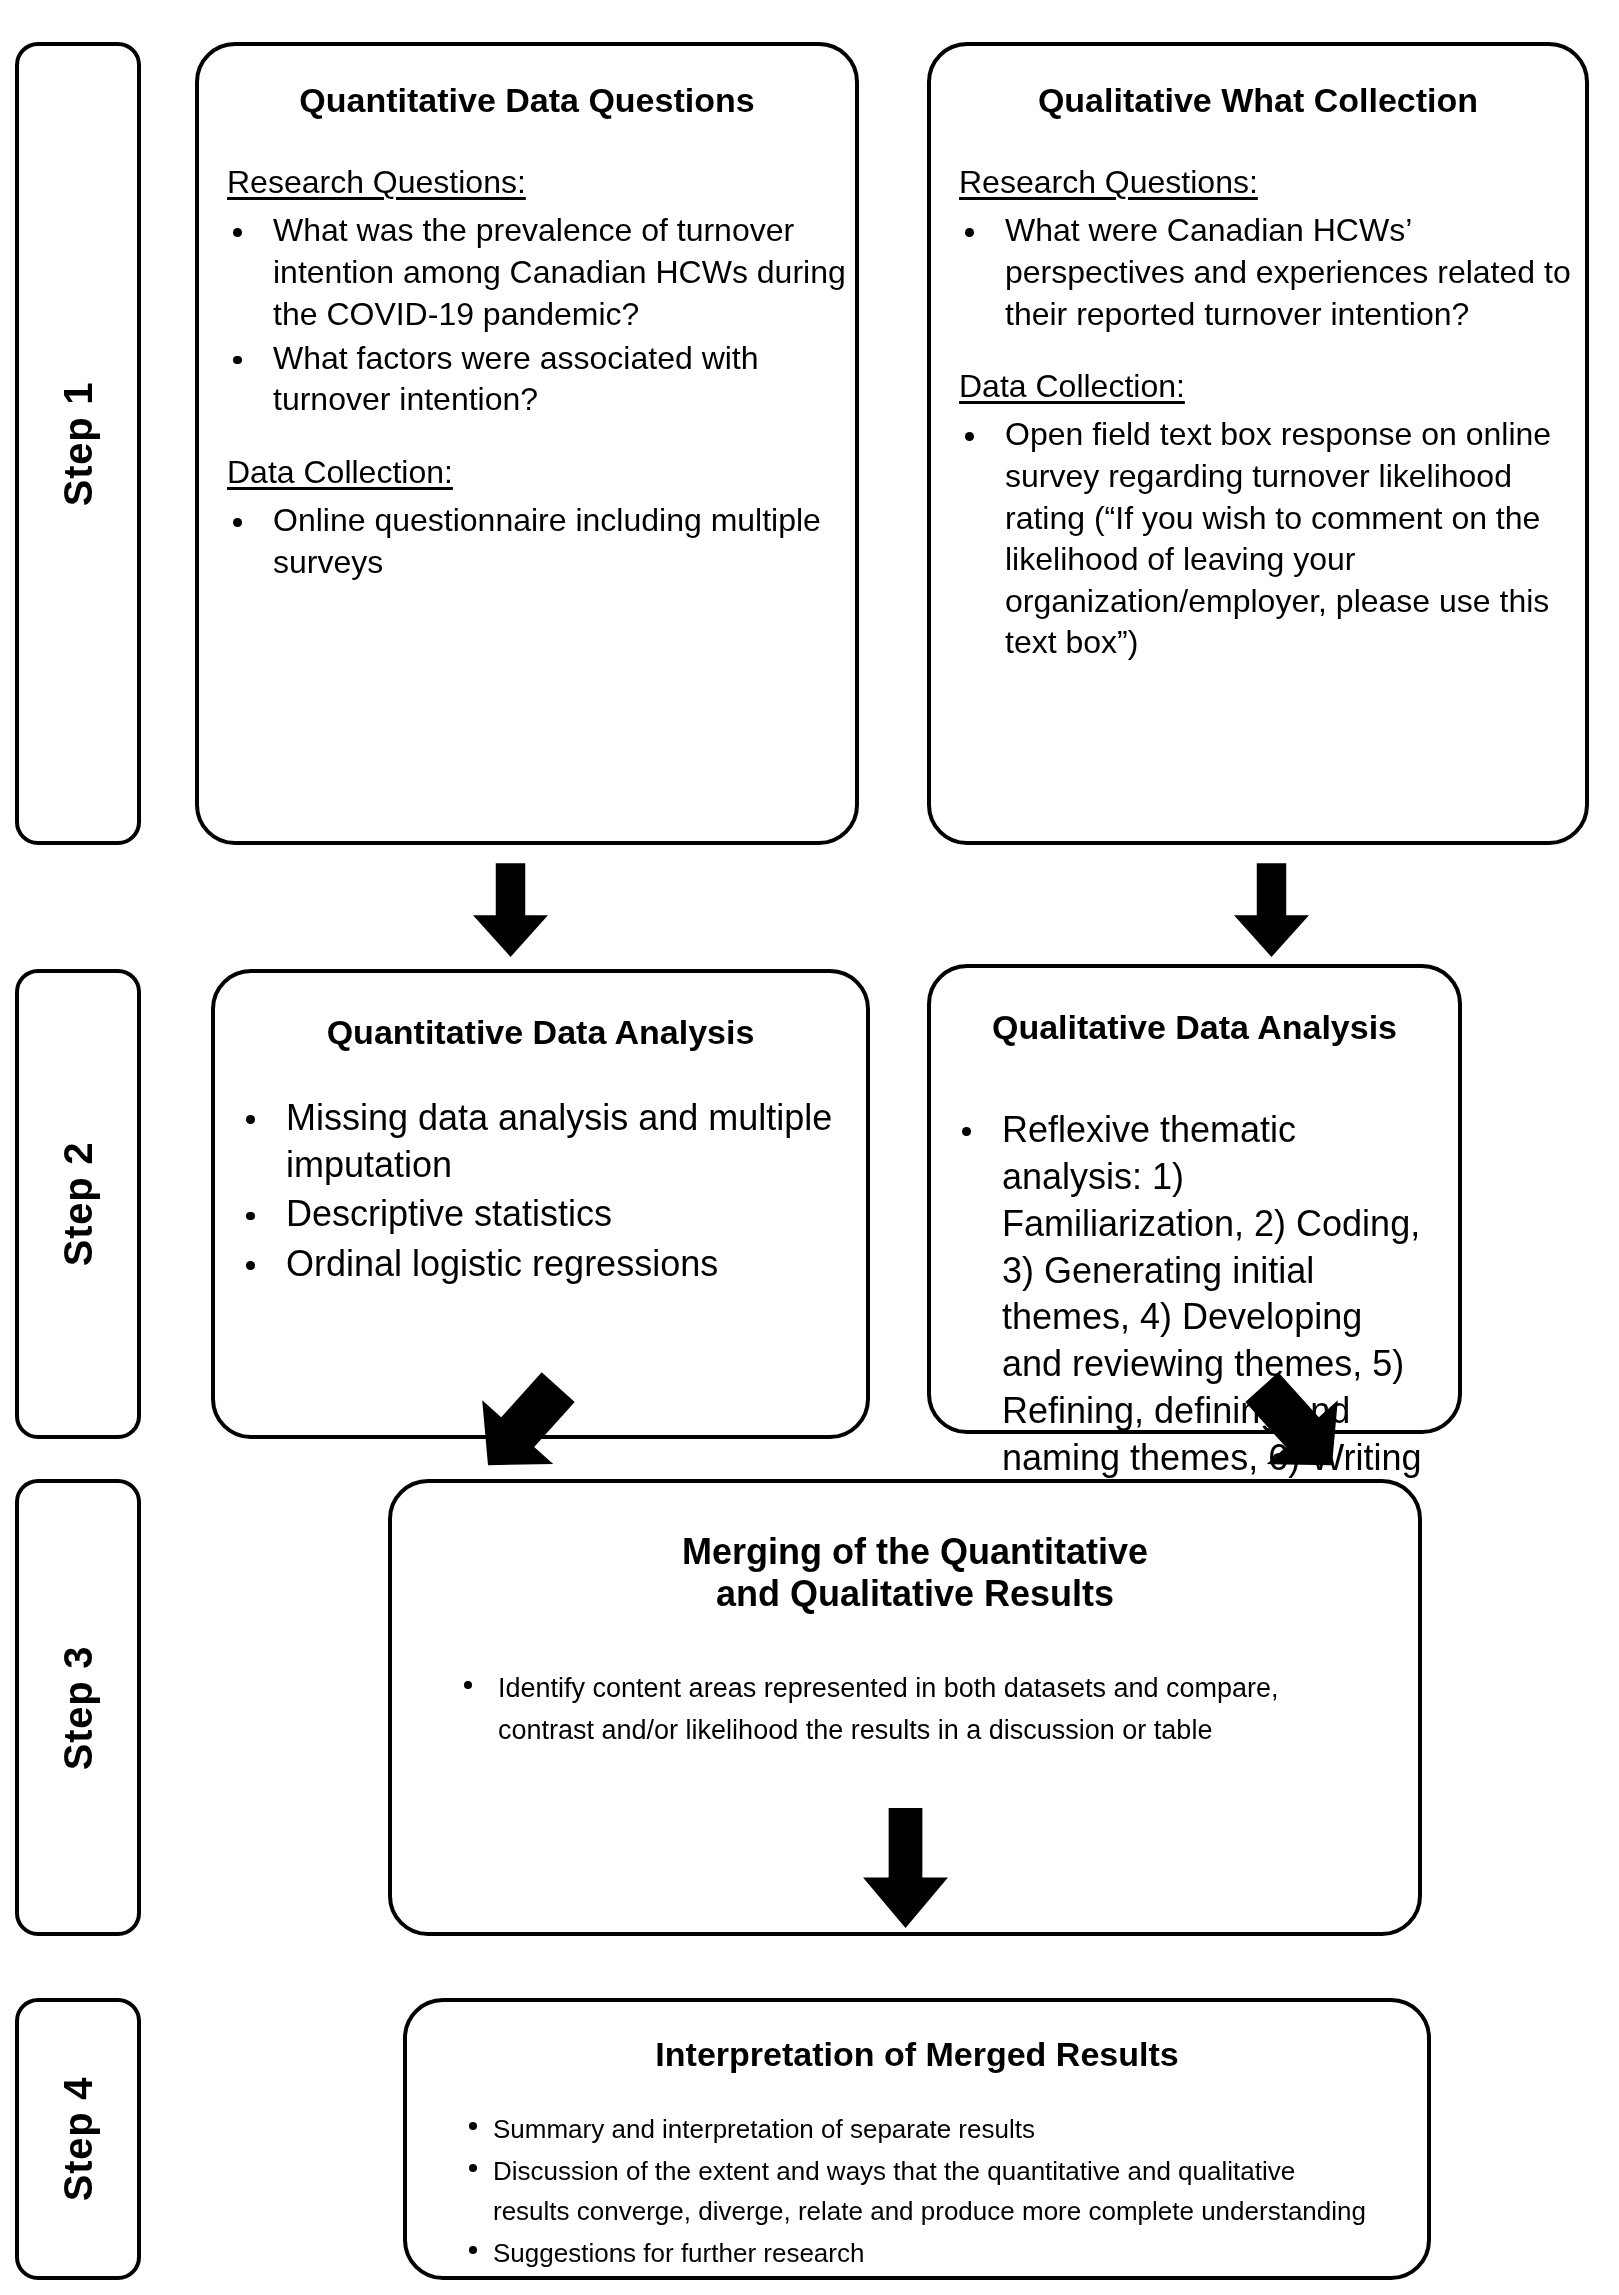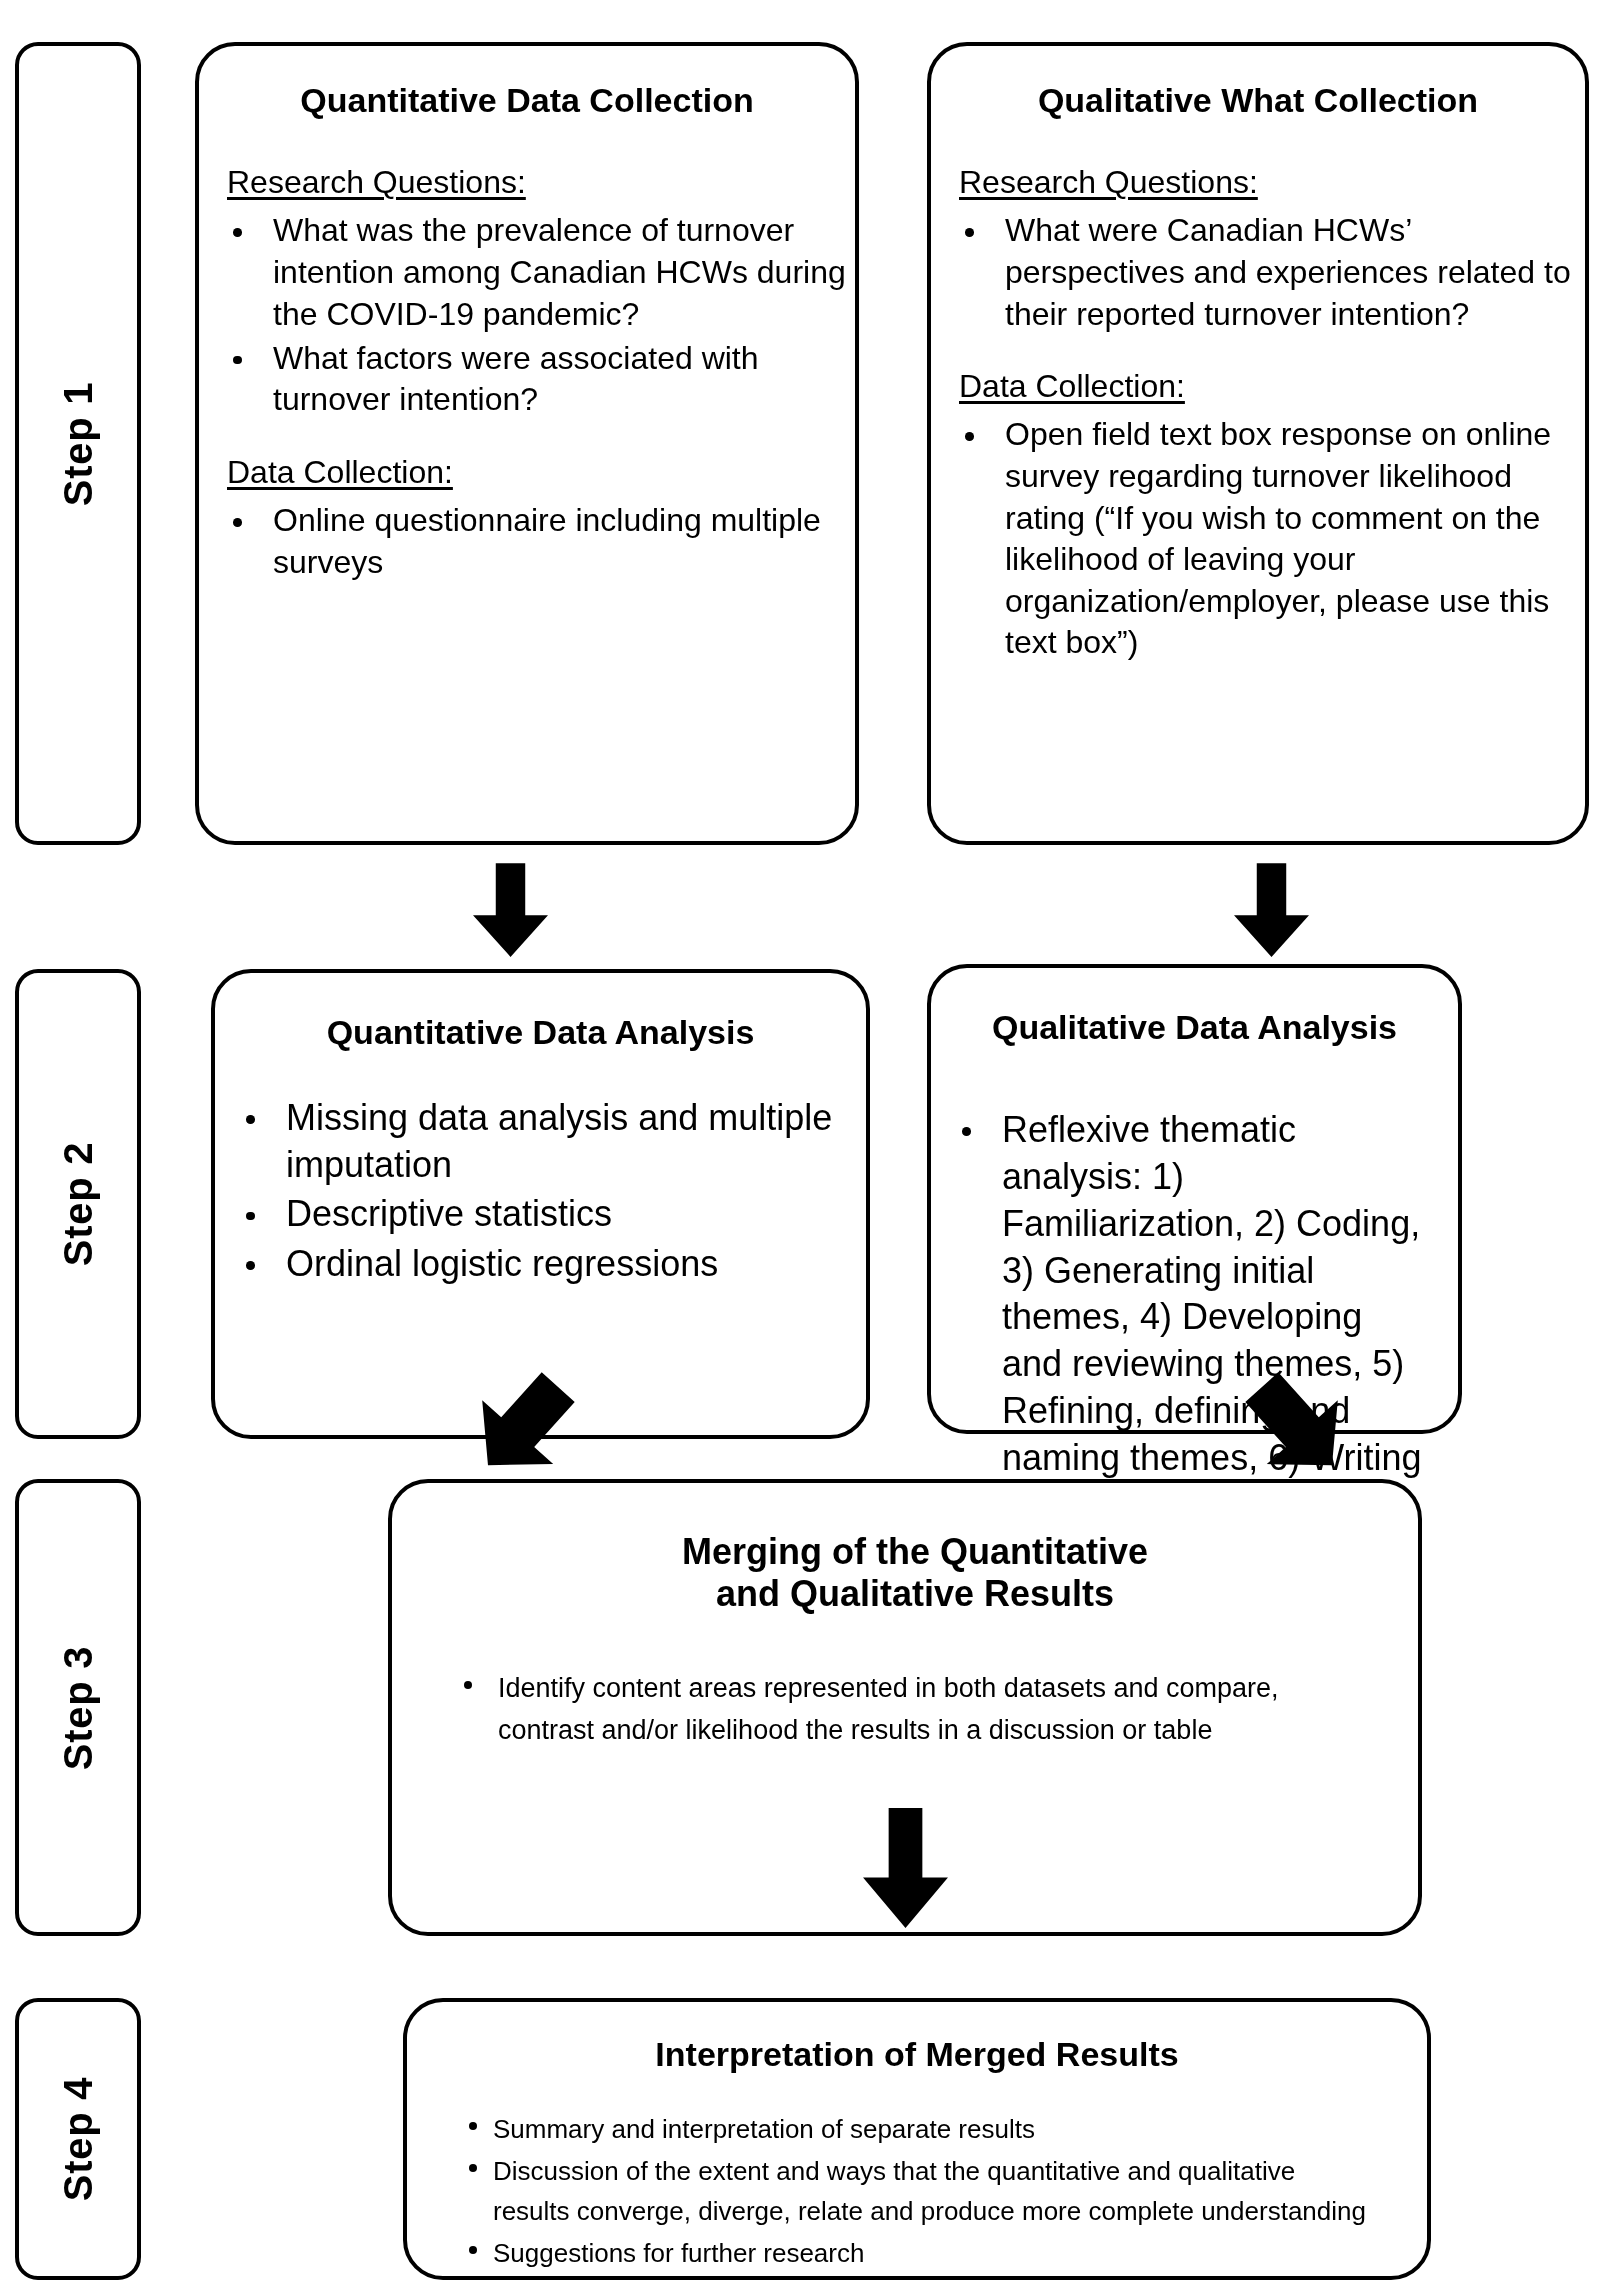--- a/index.html
+++ b/index.html
@@ -135,21 +135,21 @@
 </head>
 <body>
 
 <div class="canvas">
 
   <div class="step-rail" id="step1-rail">
     <span class="step-label">Step 1</span>
   </div>
 
   <div class="rbox" id="quant-collect-box">
-    <div class="box-title">Quantitative Data Collection</div>
+    <div class="box-title">Quantitative Data Questions</div>
     <div class="collect-body">
       <span class="section-head">Research Questions:</span>
       <ul class="blist">
         <li>What was the prevalence of turnover intention among Canadian HCWs during the COVID-19 pandemic?</li>
         <li>What factors were associated with turnover intention?</li>
       </ul>
       <span class="section-head">Data Collection:</span>
       <ul class="blist">
         <li>Online questionnaire including multiple surveys</li>
       </ul>

